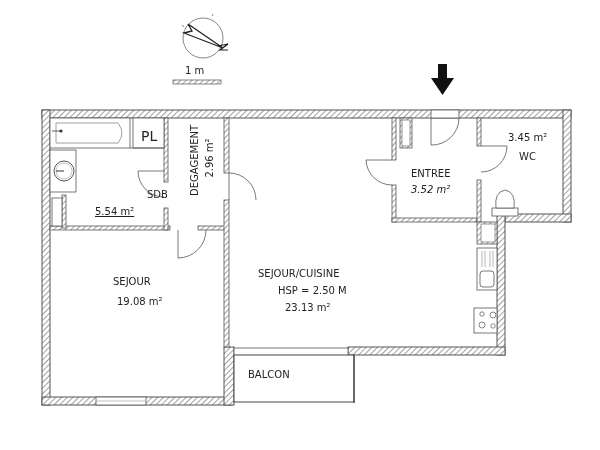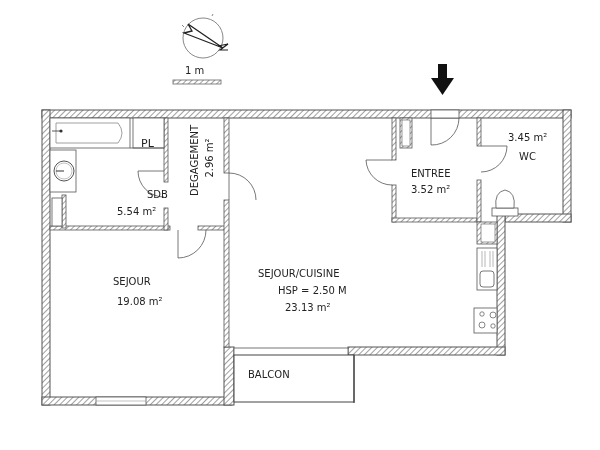--- a/index.html
+++ b/index.html
@@ -152,35 +152,35 @@
     <line x1="481" y1="146" x2="507" y2="146"></line>
     <path d="M507 146 A26 26 0 0 1 481 172"></path>
   </g>
 
   <rect x="234" y="355" width="120" height="47" fill="#fff" stroke="#444" stroke-width="1"></rect>
   <line x1="354" y1="355" x2="354" y2="403" stroke="#444" stroke-width="1.2"></line>
 </svg>
 
 <div class="lbl" style="left:185px; top:65px;">1 m</div>
 
-<div class="lbl" style="left:141px; top:138px; font-size:11px;text-align:center;">PL</div>
+<div class="lbl" style="left:141px; top:130px; font-size:14px;text-align:center;">PL</div>
 
 <div>
   <div class="lbl" style="left:110px; top:189px;margin-left:37px;">SDB</div>
-  <div class="lbl" style="left:117px; top:206px;">5.54 m²</div>
+  <div class="lbl" style="left:95px; top:206px;text-decoration:underline;">5.54 m²</div>
 </div>
 
 <div>
   <div class="lbl vert" style="left:165px; top:160px; width:60px;">DEGAGEMENT</div>
   <div class="lbl vert" style="left:180px; top:152px; width:60px;">2.96 m²</div>
 </div>
 
 <div>
   <div class="lbl" style="left:411px; top:168px;">ENTREE</div>
-  <div class="lbl" style="left:411px; top:184px;">3.52 m²</div>
+  <div class="lbl" style="left:411px; top:184px;font-style:italic;">3.52 m²</div>
 </div>
 
 <div>
   <div class="lbl" style="left:519px; top:131px;margin-top:20px;">WC</div>
   <div class="lbl" style="left:508px; top:132px;">3.45 m²</div>
 </div>
 
 <div>
   <div class="lbl" style="left:113px; top:276px;">SEJOUR</div>
   <div class="lbl" style="left:117px; top:296px;">19.08 m²</div>

